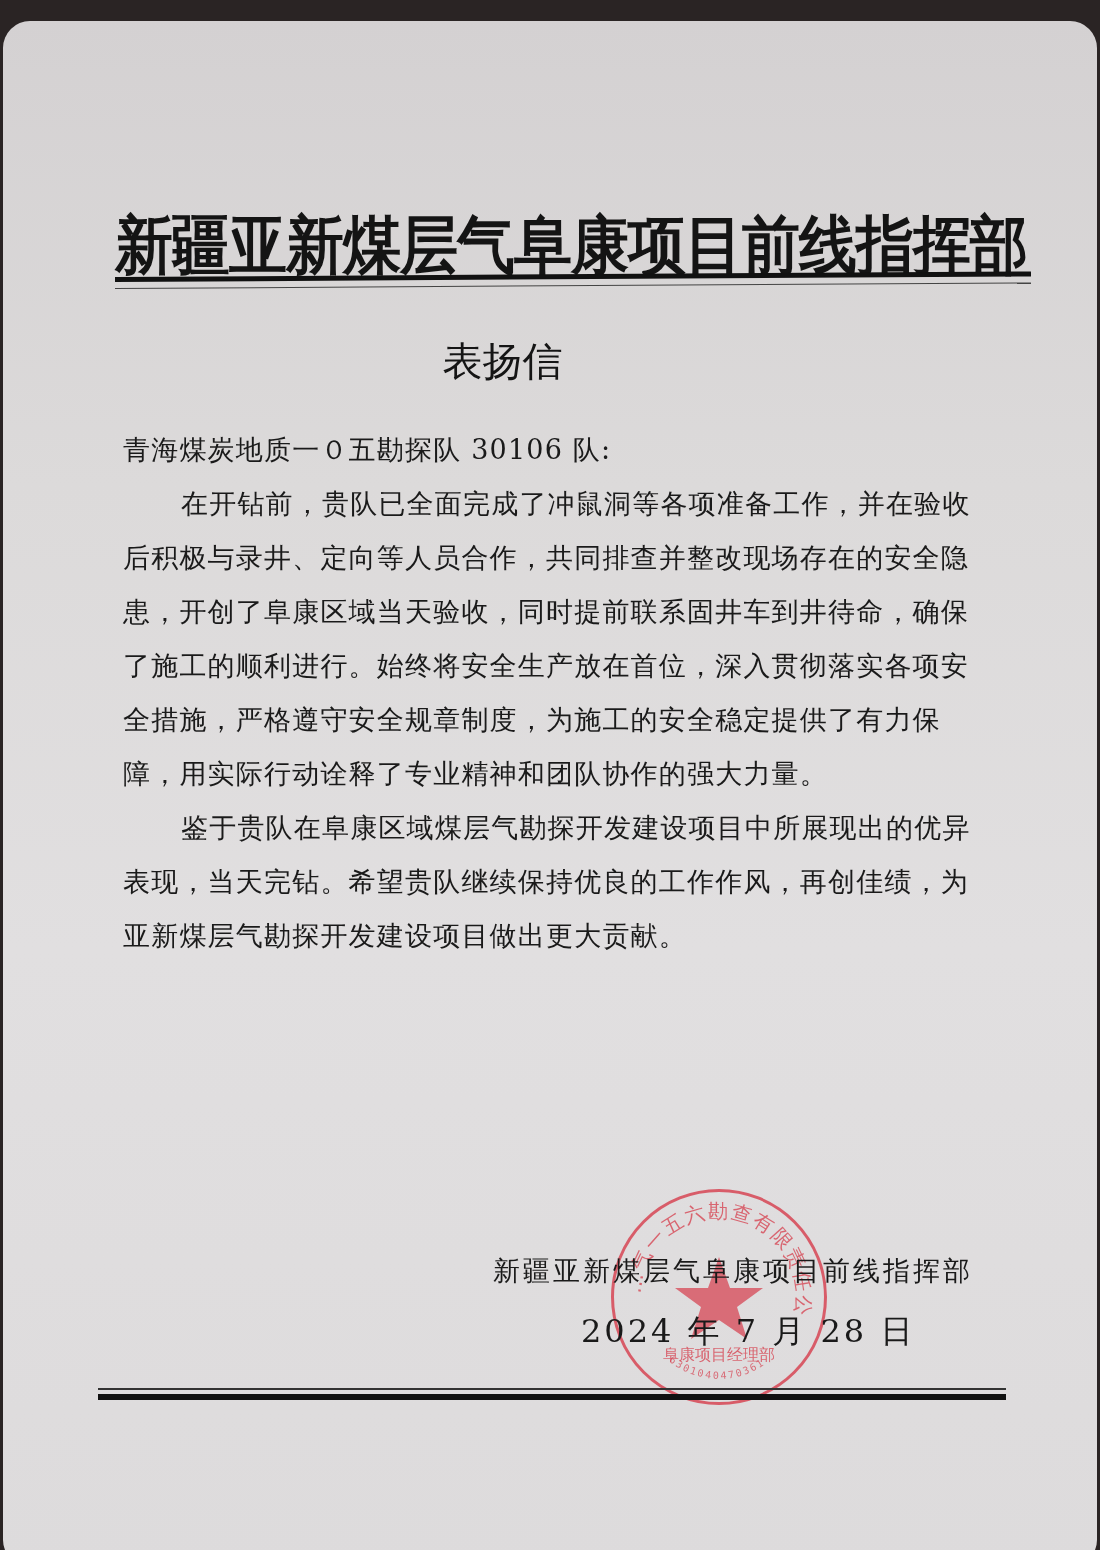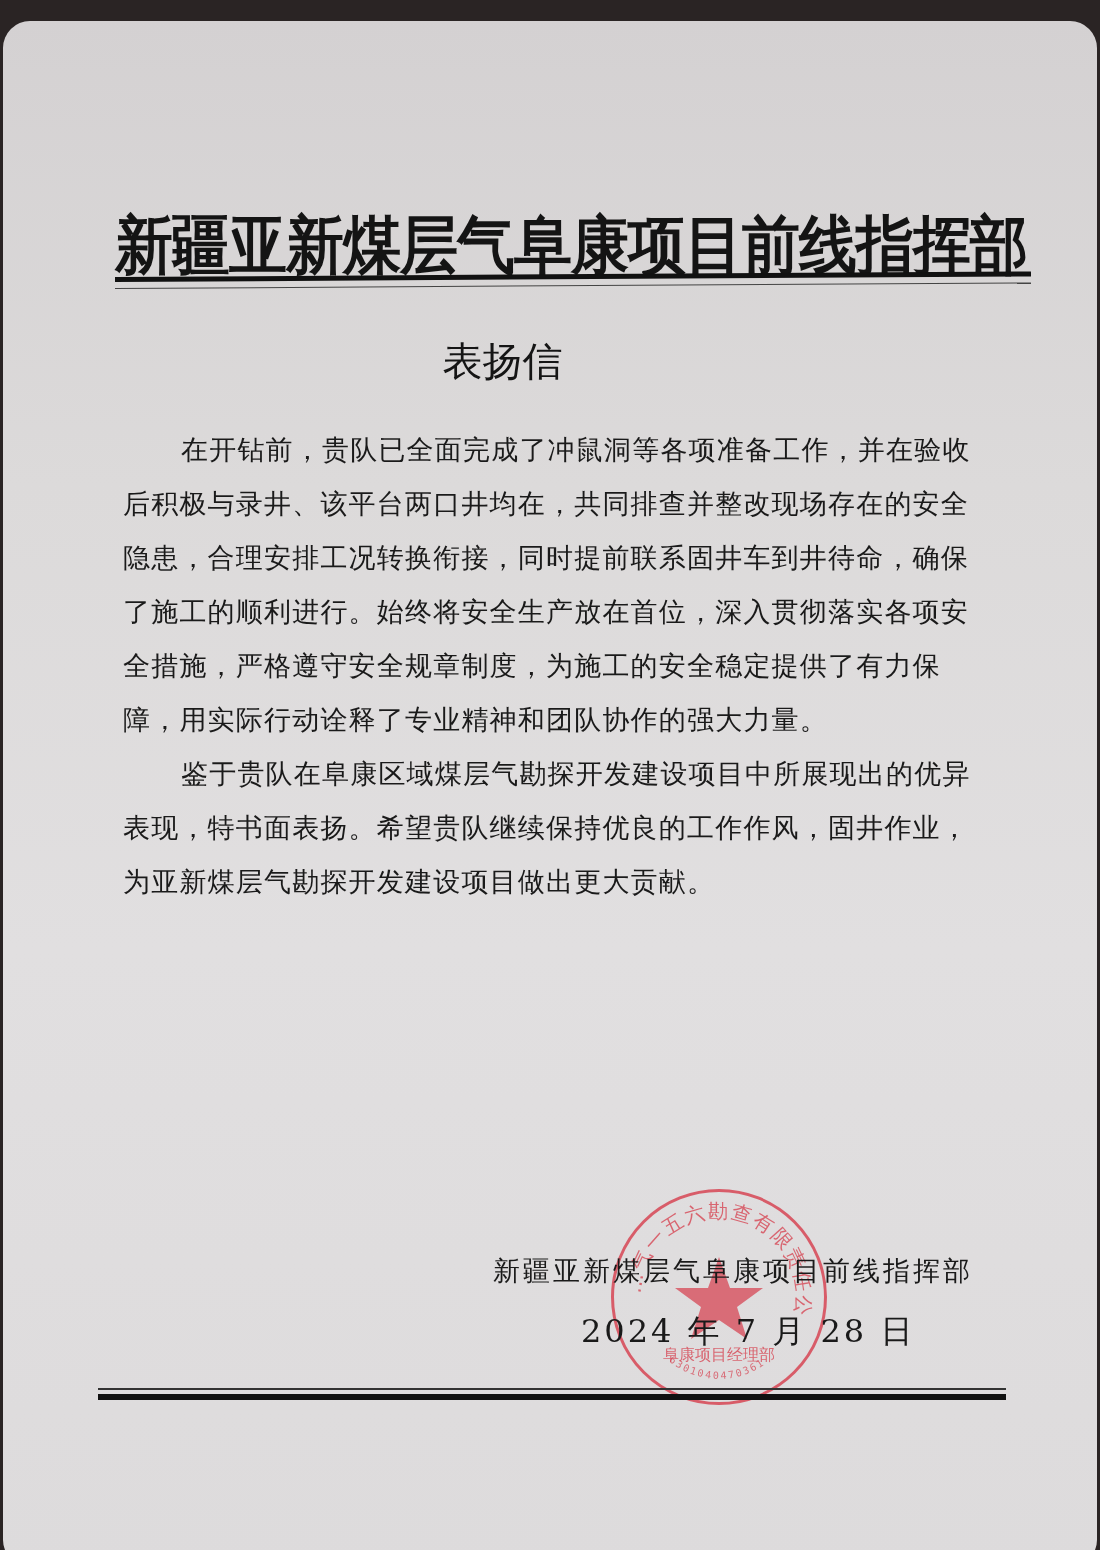--- a/index.html
+++ b/index.html
@@ -65,22 +65,23 @@
 
 <div class="paper">
 
   <div class="header-title">新疆亚新煤层气阜康项目前线指挥部</div>
   <div class="header-rule-thick"></div>
   <div class="header-rule-thin"></div>
 
   <div class="doc-title">表扬信</div>
 
   <div class="body-text">
-    <p class="indent">在开钻前，贵队已全面完成了冲鼠洞等各项准备工作，并在验收后积极与录井、该平台两口井均在，共同排查并整改现场存在的安全隐患，合理安排工况转换衔接，同时提前联系固井车到井待命，确保了施工的顺利进行。始终将安全生产放在首位，深入贯彻落实各项安全措施，严格遵守安全规章制度，为施工的安全稳定提供了有力保障，用实际行动诠释了专业精神和团队协作的强大力量。</p>
-    <p class="indent">鉴于贵队在阜康区域煤层气勘探开发建设项目中所展现出的优异表现，特书面表扬。希望贵队继续保持优良的工作作风，固井作业，为亚新煤层气勘探开发建设项目做出更大贡献。</p>
+    <p>青海煤炭地质一０五勘探队 30106 队:</p>
+    <p class="indent">在开钻前，贵队已全面完成了冲鼠洞等各项准备工作，并在验收后积极与录井、定向等人员合作，共同排查并整改现场存在的安全隐患，开创了阜康区域当天验收，同时提前联系固井车到井待命，确保了施工的顺利进行。始终将安全生产放在首位，深入贯彻落实各项安全措施，严格遵守安全规章制度，为施工的安全稳定提供了有力保障，用实际行动诠释了专业精神和团队协作的强大力量。</p>
+    <p class="indent">鉴于贵队在阜康区域煤层气勘探开发建设项目中所展现出的优异表现，当天完钻。希望贵队继续保持优良的工作作风，再创佳绩，为亚新煤层气勘探开发建设项目做出更大贡献。</p>
   </div>
 
   <div class="seal">
     <svg width="210" height="210" viewBox="0 0 210 210">
       <defs>
         <path id="sealArc" d="M 30 125 A 78 78 0 1 1 180 125"></path>
         <path id="sealBottomArc" d="M 50 165 A 80 80 0 0 0 160 165"></path>
       </defs>
       <text font-size="20" fill="rgba(214,60,75,0.75)" font-family="DejaVu Sans, sans-serif" letter-spacing="2">
         <textPath href="#sealArc" startOffset="8%">…气一五六勘查有限责任公司</textPath>

